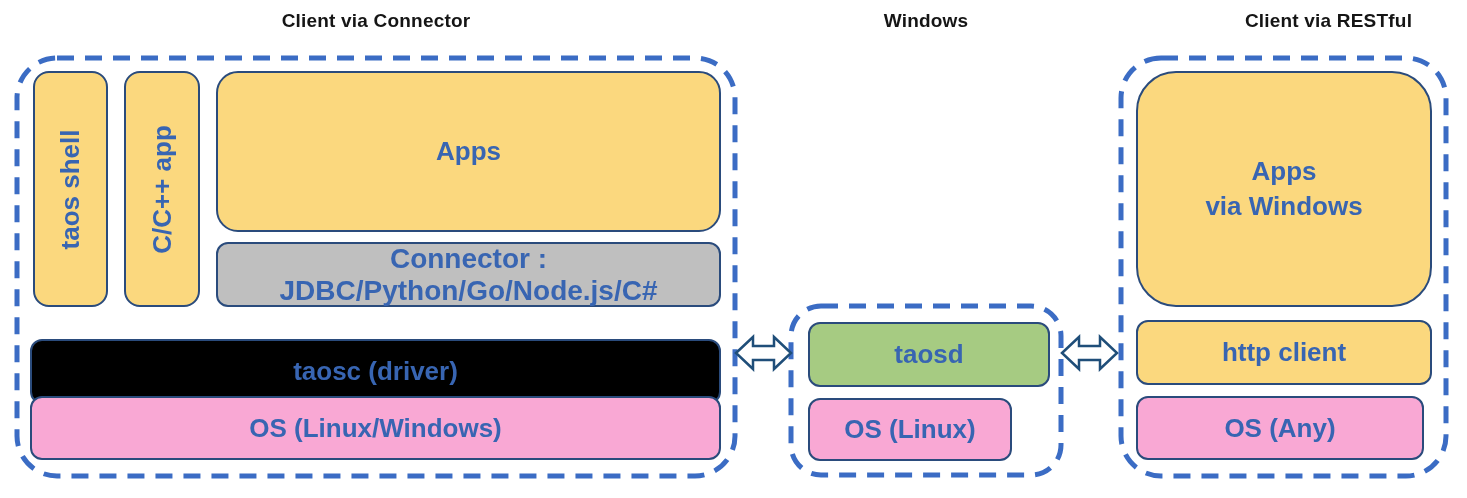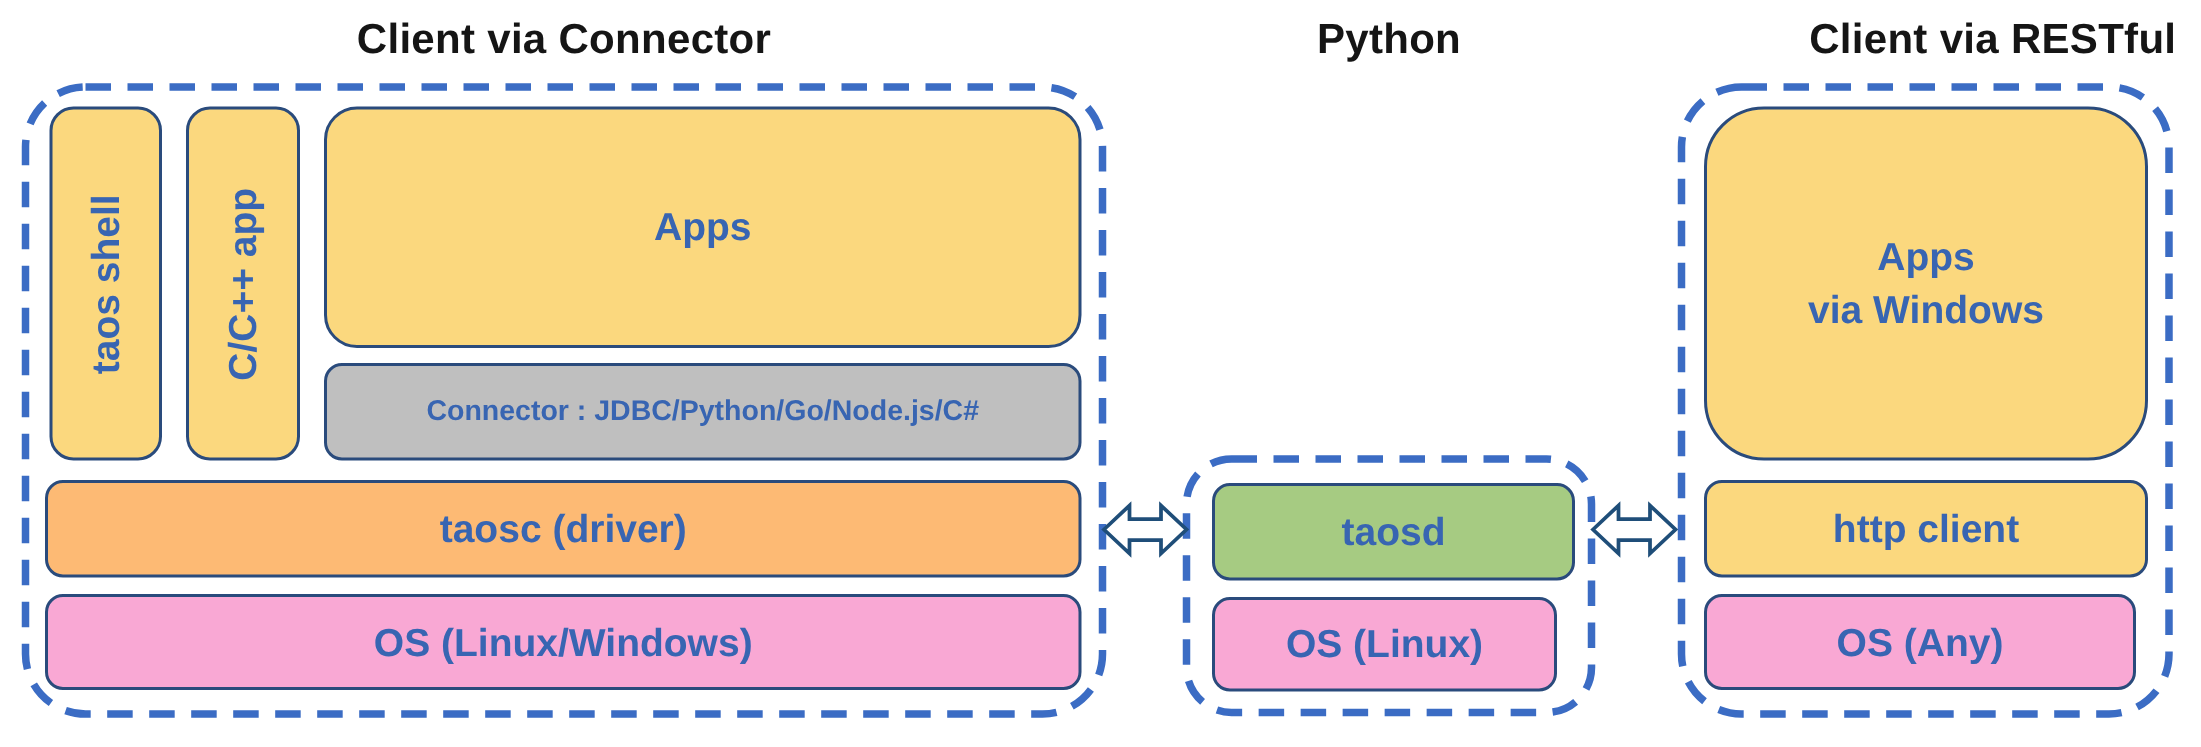--- a/index.html
+++ b/index.html
@@ -2,58 +2,58 @@
 <html><head>
 <meta charset="utf-8">
 <style>
   html,body{margin:0;padding:0;background:#ffffff;}
   body{font-family:"Liberation Sans","DejaVu Sans",sans-serif;}
   .canvas{
     position:relative;width:1467px;height:498px;background:#ffffff;overflow:hidden;
   }
   .abs{position:absolute;box-sizing:border-box;}
   .section-title{
-    font-size:28px;font-weight:bold;color:#151515;text-align:center;
+    font-size:19px;font-weight:bold;color:#151515;text-align:center;
     letter-spacing:0.2px;
   }
   .box{
     border:2.5px solid #2A4B7C;border-radius:12px;
     display:flex;align-items:center;justify-content:center;
     color:#3865B2;font-weight:bold;font-size:26px;text-align:center;
   }
   .fill-yellow{background:#FBD87E;}
   .fill-gray{background:#BFBFBF;}
-  .fill-orange{background:#fdba74;}
+  .fill-orange{background:#000000;margin-top:19px;}
   .fill-blue{background:#f9a8d4;}
   .fill-green{background:#A6CB82;}
   .r16{border-radius:16px;}
   .r22{border-radius:22px;}
   .r40{border-radius:40px;}
   .vert span{
     transform:rotate(-90deg);white-space:nowrap;display:block;
   }
-  .connector-label{font-size:19px;}
+  .connector-label{font-size:28px;}
   .two-line{line-height:1.35;}
   svg.overlay{position:absolute;left:0;top:0;pointer-events:none;}
 </style>
 </head>
 <body>
 
 <div class="canvas">
 
   <svg class="overlay" width="1467" height="498" viewBox="0 0 1467 498">
     <rect x="17" y="58" width="718" height="418" rx="40" fill="none" stroke="#3B6CC4" stroke-width="5" stroke-dasharray="17 11"></rect>
     <rect x="791" y="306" width="270" height="169" rx="30" fill="none" stroke="#3B6CC4" stroke-width="5" stroke-dasharray="17 11"></rect>
     <rect x="1121" y="58" width="325" height="418" rx="40" fill="none" stroke="#3B6CC4" stroke-width="5" stroke-dasharray="17 11"></rect>
     <path d="M 736 353 L 753 337 L 753 346 L 774 346 L 774 337 L 791 353 L 774 369 L 774 360 L 753 360 L 753 369 Z" fill="#FFFFFF" stroke="#1F4E79" stroke-width="2.5" stroke-linejoin="miter"></path>
     <path d="M 1062 353 L 1079 337 L 1079 346 L 1100 346 L 1100 337 L 1117 353 L 1100 369 L 1100 360 L 1079 360 L 1079 369 Z" fill="#FFFFFF" stroke="#1F4E79" stroke-width="2.5" stroke-linejoin="miter"></path>
   </svg>
 
   <div class="abs section-title" style="left:17px;top:10px;width:718px;">Client via Connector</div>
-  <div class="abs section-title" style="left:791px;top:10px;width:270px;">Python</div>
+  <div class="abs section-title" style="left:791px;top:10px;width:270px;">Windows</div>
   <div class="abs section-title" style="left:1166px;top:10px;width:325px;">Client via RESTful</div>
 
   <div class="abs box fill-yellow r16 vert" style="left:33px;top:71px;width:75px;height:236px;">
     <span>taos shell</span>
   </div>
 
   <div class="abs box fill-yellow r16 vert" style="left:124px;top:71px;width:76px;height:236px;">
     <span>C/C++ app</span>
   </div>
 
@@ -70,21 +70,21 @@
   </div>
 
   <div class="abs box fill-blue" style="left:30px;top:396px;width:691px;height:64px;">
     <span>OS (Linux/Windows)</span>
   </div>
 
   <div class="abs box fill-green" style="left:808px;top:322px;width:242px;height:65px;">
     <span>taosd</span>
   </div>
 
-  <div class="abs box fill-blue" style="left:808px;top:398px;width:230px;height:63px;">
+  <div class="abs box fill-blue" style="left:808px;top:398px;width:204px;height:63px;">
     <span>OS (Linux)</span>
   </div>
 
   <div class="abs box fill-yellow r40 two-line" style="left:1136px;top:71px;width:296px;height:236px;flex-direction:column;">
     <span>Apps</span>
     <span>via Windows</span>
   </div>
 
   <div class="abs box fill-yellow" style="left:1136px;top:320px;width:296px;height:65px;">
     <span>http client</span>

